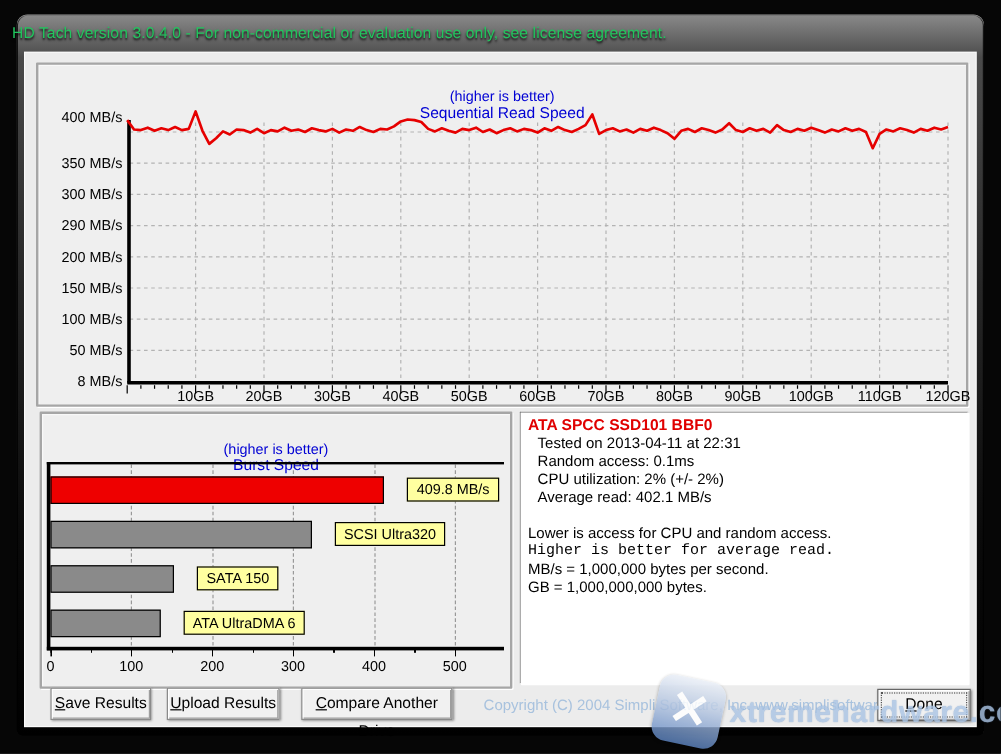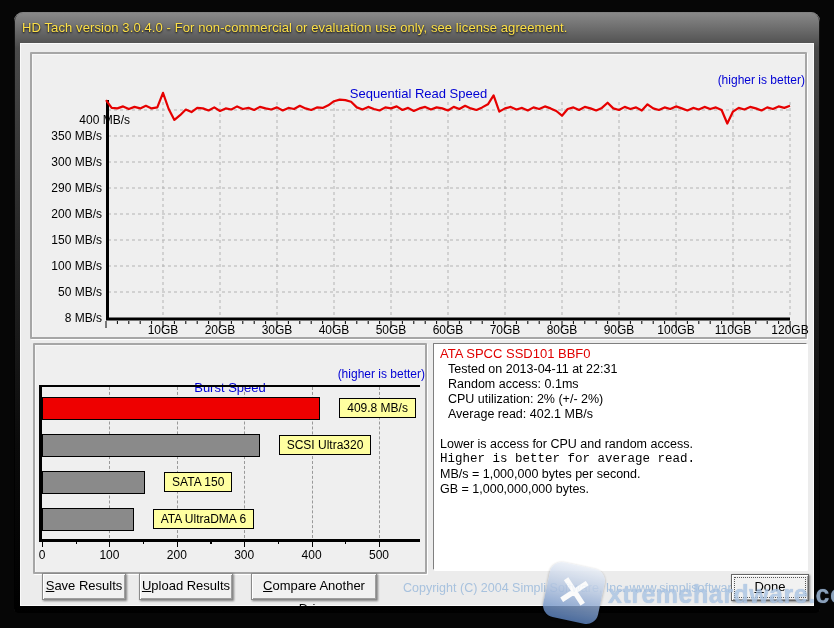--- a/index.html
+++ b/index.html
@@ -3,52 +3,52 @@
 <meta charset="utf-8">
 <style>
   html,body{margin:0;padding:0;background:#000;}
   #screen{position:relative;width:834px;height:628px;background:#060606;overflow:hidden;
           font-family:"Liberation Sans",sans-serif;-webkit-font-smoothing:antialiased;}
   
   #frame{position:absolute;left:14px;top:12px;width:806px;height:601px;
          border-radius:9px 9px 5px 5px;
          background:linear-gradient(#8a8a8a,#4a4a4a 6%,#262626 38%,#0a0a0a 72%,#000);
          box-shadow:inset 0 1px 0 rgba(255,255,255,.45), inset 0 0 0 1px rgba(0,0,0,.8);}
-  #titlebar{position:absolute;left:22px;top:20px;width:780px;height:22px;color:#fde047;
+  #titlebar{position:absolute;left:10px;top:20px;width:780px;height:22px;color:#22c55e;
             font-size:13px;letter-spacing:.1px;text-shadow:0 1px 2px #000;}
   #client{position:absolute;left:21px;top:44px;width:792px;height:561px;background:#ececec;
           box-shadow:0 0 0 1px #fafafa;}
   
   .panel{position:absolute;background:#efefef;border:2px solid #a6a6a6;border-radius:1px;
          box-shadow:1px 1px 0 #ffffff, inset 1px 1px 0 #f8f8f8;}
   #read-panel{left:30px;top:52px;width:773px;height:283px;}
   #burst-panel{left:33px;top:343px;width:390px;height:227px;}
   #info-panel{left:433px;top:343px;width:372px;height:225px;background:#fff;
               border:1px solid;border-color:#7f7f7f #ffffff #ffffff #7f7f7f;
               box-shadow:1px 1px 0 #fff;}
   .chart-title{position:absolute;width:100%;text-align:center;color:#0000d4;font-size:13px;margin-top:28px;}
-  .chart-sub{position:absolute;width:100%;text-align:right;color:#0000d4;font-size:12px;}
+  .chart-sub{position:absolute;width:100%;text-align:center;color:#0000d4;font-size:12px;}
   
   .ylab{position:absolute;left:30px;width:72px;text-align:right;font-size:12px;color:#000;}
   .xlab{position:absolute;width:60px;text-align:center;font-size:12px;color:#000;top:323px;}
   #read-svg{position:absolute;left:106px;top:88px;overflow:visible;}
   
   #burst-box{position:absolute;left:39px;top:385px;width:378px;height:152px;
              border-top:2px solid #000;border-left:3px solid #000;border-bottom:3px solid #000;}
   .ggrid{position:absolute;width:0;border-left:1px dashed #999;}
   .bbar{position:absolute;height:21px;border:1px solid #000;}
   .blab{position:absolute;height:16px;line-height:16px;background:#ffffa0;border:1px solid #000;
         font-size:12px;padding:1px 7px;white-space:nowrap;color:#000;}
   .btick-minor{position:absolute;left:42px;top:540px;width:339px;height:4px;
         background:repeating-linear-gradient(90deg,#000 0 1px,transparent 1px 33.7px);}
   .btick-major{position:absolute;left:42px;top:540px;width:339px;height:7px;
         background:repeating-linear-gradient(90deg,#000 0 1px,transparent 1px 67.4px);}
   .bxlab{position:absolute;top:548px;width:40px;margin-left:-20px;text-align:center;font-size:12px;color:#000;}
   
-  #info-title{position:absolute;left:440px;top:346px;font-size:13px;font-weight:normal;color:#e00000;}
+  #info-title{position:absolute;left:440px;top:346px;font-size:13px;font-weight:bold;color:#e00000;}
   .info-line{position:absolute;left:440px;font-size:12.5px;color:#000;white-space:nowrap;}
   .info-indent{left:448px;}
   
   .btn{position:absolute;height:25px;background:#f1f1f1;border:1px solid #8a8a8a;
        box-shadow:inset 1px 1px 0 #ffffff, inset -1px -1px 0 #9e9e9e, 1px 1px 2px rgba(0,0,0,.45);
        font-size:13px;color:#000;text-align:center;line-height:23px;cursor:default;}
   .btn::first-letter{text-decoration:underline;}
   #done-btn{outline:1px dotted #555;outline-offset:-4px;border-color:#666;}
   #copyright{position:absolute;left:403px;top:581px;font-size:12.5px;color:#a8c2de;white-space:nowrap;}
   
@@ -155,21 +155,21 @@
       <line x1="615.6" y1="233" x2="615.6" y2="236" stroke="#000" stroke-width="1"></line>
       <line x1="627" y1="233" x2="627" y2="240" stroke="#000" stroke-width="1"></line>
       <line x1="638.4" y1="233" x2="638.4" y2="236" stroke="#000" stroke-width="1"></line>
       <line x1="649.8" y1="233" x2="649.8" y2="236" stroke="#000" stroke-width="1"></line>
       <line x1="661.2" y1="233" x2="661.2" y2="236" stroke="#000" stroke-width="1"></line>
       <line x1="672.6" y1="233" x2="672.6" y2="236" stroke="#000" stroke-width="1"></line>
       <line x1="684" y1="233" x2="684" y2="240" stroke="#000" stroke-width="1"></line>
       <polyline points="0.0,12.1 5.7,19.9 11.4,20.4 17.1,18.4 22.8,21.0 28.5,18.9 34.2,20.4 39.9,17.8 45.6,20.4 51.3,19.4 57.0,4.8 62.7,21.0 68.4,31.9 74.1,27.2 79.8,21.5 85.5,24.1 91.2,19.9 96.9,20.4 102.6,22.5 108.3,19.4 114.0,23.0 119.7,20.4 125.4,21.5 131.1,18.4 136.8,21.0 142.5,19.9 148.2,22.0 153.9,18.9 159.6,20.4 165.3,21.5 171.0,19.4 176.7,22.5 182.4,19.9 188.1,21.0 193.8,17.8 199.5,20.4 205.2,22.0 210.9,19.4 216.6,19.9 222.3,17.3 228.0,13.2 233.7,11.6 239.4,12.1 245.1,13.7 250.8,19.4 256.5,21.5 262.2,18.9 267.9,21.0 273.6,22.5 279.3,19.4 285.0,20.4 290.7,18.4 296.4,22.0 302.1,19.9 307.8,23.0 313.5,20.4 319.2,18.9 324.9,21.5 330.6,19.4 336.3,20.4 342.0,22.5 347.7,18.9 353.4,21.0 359.1,17.8 364.8,20.4 370.5,22.0 376.2,19.4 381.9,16.3 387.6,7.4 393.3,23.6 399.0,20.4 404.7,18.9 410.4,21.5 416.1,19.9 421.8,22.5 427.5,19.4 433.2,21.0 438.9,18.4 444.6,20.4 450.3,23.0 456.0,27.7 461.7,21.0 467.4,19.4 473.1,22.0 478.8,18.9 484.5,20.4 490.2,22.5 495.9,19.9 501.6,14.7 507.3,20.4 513.0,22.0 518.7,18.9 524.4,21.0 530.1,19.4 535.8,22.5 541.5,16.3 547.2,20.4 552.9,22.0 558.6,19.4 564.3,21.0 570.0,18.4 575.7,20.4 581.4,22.5 587.1,19.9 592.8,21.5 598.5,18.9 604.2,21.0 609.9,19.4 615.6,22.0 621.3,35.5 627.0,23.6 632.7,19.9 638.4,21.5 644.1,18.9 649.8,20.4 655.5,22.5 661.2,19.4 666.9,21.0 672.6,18.4 678.3,19.9 684.0,17.8" fill="none" stroke="#e60000" stroke-width="2.2" stroke-linejoin="round"></polyline>
     </svg>
   <div id="read-ylabels">
-      <div class="ylab" style="top: 113px; padding-left: 28px;">400 MB/s</div>
+      <div class="ylab" style="top: 91px;">400 MB/s</div>
       <div class="ylab" style="top: 129px;">350 MB/s</div>
       <div class="ylab" style="top: 155px;">300 MB/s</div>
       <div class="ylab" style="top: 181px;">290 MB/s</div>
       <div class="ylab" style="top: 207px;">200 MB/s</div>
       <div class="ylab" style="top: 233px;">150 MB/s</div>
       <div class="ylab" style="top: 259px;">100 MB/s</div>
       <div class="ylab" style="top: 285px;">50 MB/s</div>
       <div class="ylab" style="top: 311px;">8 MB/s</div>
     </div>
   <div id="read-xlabels">

